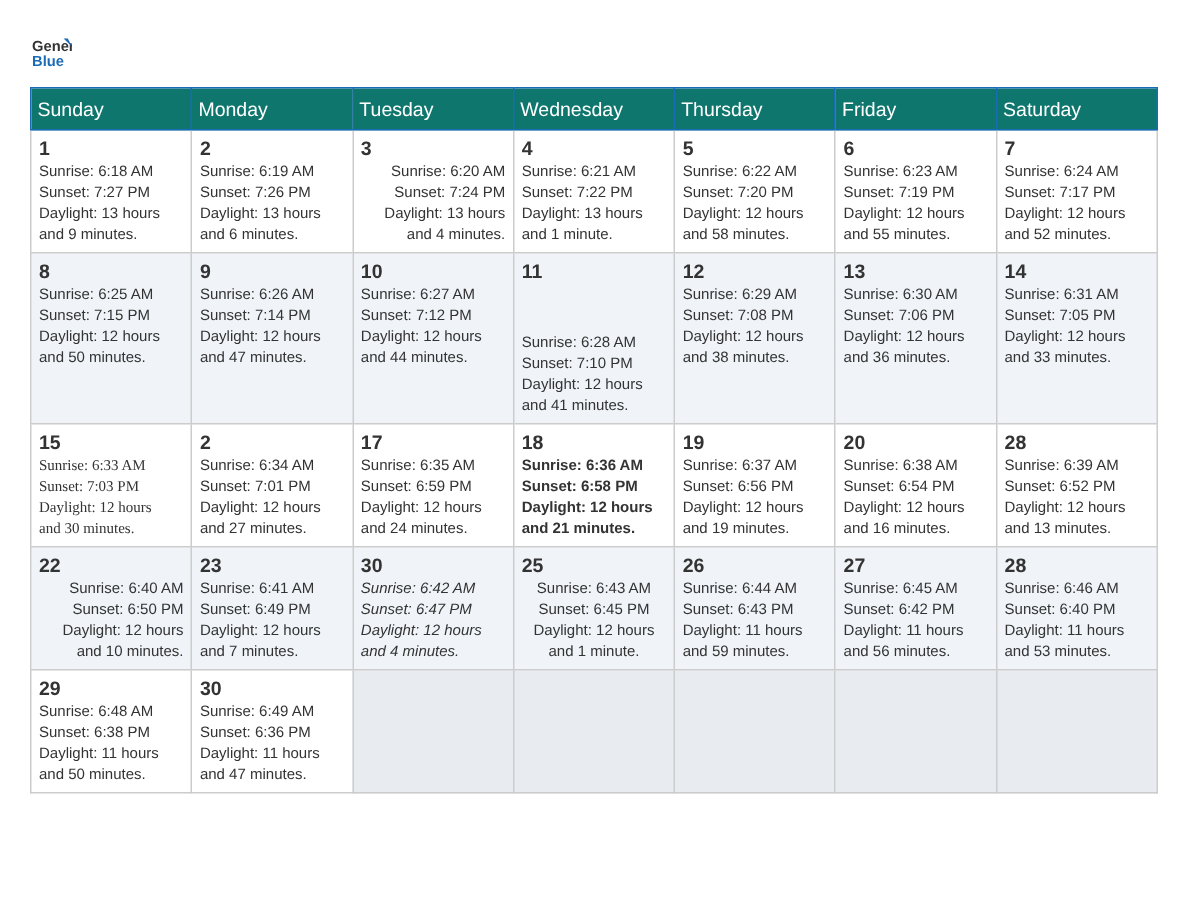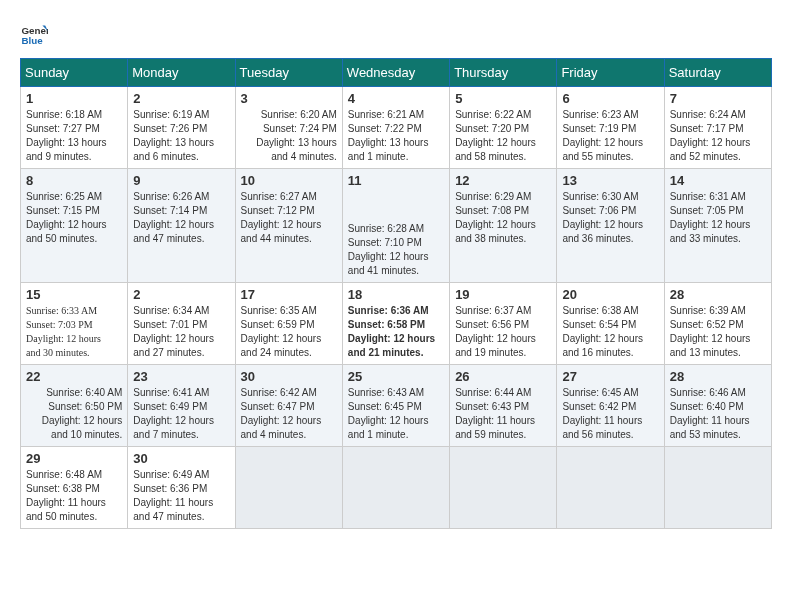--- a/index.html
+++ b/index.html
@@ -277,28 +277,28 @@
         </td>
         <td>
           <span class="day-number">23</span>
           <div class="day-info" style="white-space: pre-line;">Sunrise: 6:41 AM
 Sunset: 6:49 PM
 Daylight: 12 hours
 and 7 minutes.</div>
         </td>
         <td>
           <span class="day-number">30</span>
-          <div class="day-info" style="white-space: pre-line;">Sunrise: 6:42 AM
+          <div class="day-info" style="white-space: pre-line; font-style: italic;">Sunrise: 6:42 AM
 Sunset: 6:47 PM
 Daylight: 12 hours
 and 4 minutes.</div>
         </td>
         <td>
           <span class="day-number">25</span>
-          <div class="day-info" style="white-space: pre-line;">Sunrise: 6:43 AM
+          <div class="day-info" style="white-space: pre-line; text-align: center;">Sunrise: 6:43 AM
 Sunset: 6:45 PM
 Daylight: 12 hours
 and 1 minute.</div>
         </td>
         <td>
           <span class="day-number">26</span>
           <div class="day-info" style="white-space: pre-line;">Sunrise: 6:44 AM
 Sunset: 6:43 PM
 Daylight: 11 hours
 and 59 minutes.</div>

